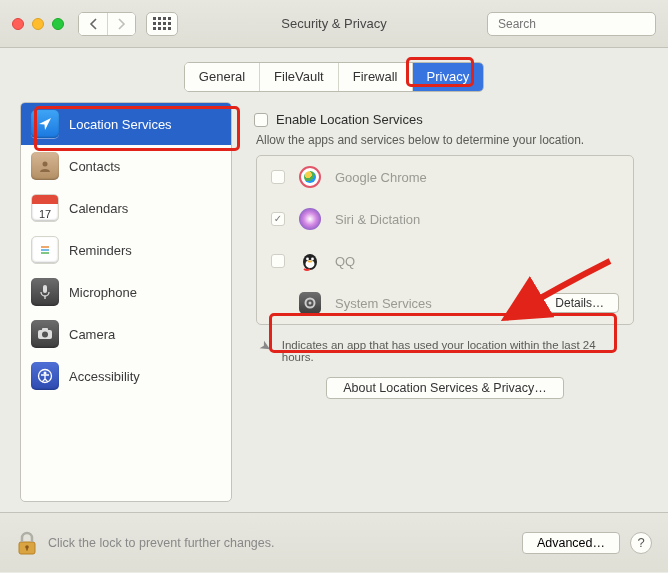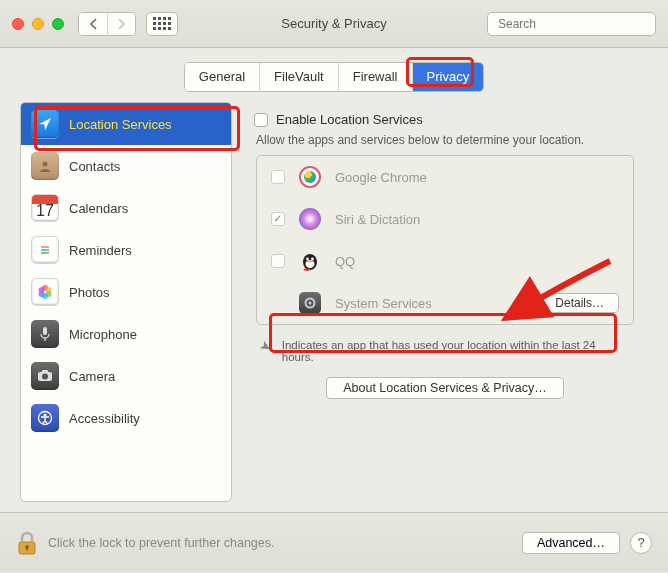--- a/index.html
+++ b/index.html
@@ -65,27 +65,27 @@
   
   .panels{display:flex;gap:10px;padding:10px 20px 10px 20px;height:420px;}
   .sidebar{
     width:212px;border:1px solid #c4c3bb;border-radius:5px;background:#fdfdfa;
     overflow:auto;
   }
   .side-item{
     display:flex;align-items:center;gap:10px;height:42px;padding:0 10px;
     font-size:13px;color:#3a3a3a;
   }
-  .side-item.selected{background:#2763c8;color:#fde047;margin:0;}
+  .side-item.selected{background:#2763c8;color:#ffffff;margin:0;}
   .side-icon{width:28px;height:28px;border-radius:5px;display:flex;align-items:center;justify-content:center;flex-shrink:0;box-shadow:inset 0 -1px 2px rgba(0,0,0,0.25),0 1px 0 rgba(255,255,255,0.4);}
   .sic-loc{background:linear-gradient(#3ea4f5,#1b78e0);}
   .sic-contacts{background:linear-gradient(#d5b695,#b48f64);}
   .sic-cal{background:#fff;border:1px solid #d6d5cc;position:relative;}
   .cal-top{position:absolute;top:0;left:0;right:0;height:9px;background:#e24b3a;border-radius:4px 4px 0 0;}
-  .cal-num{position:absolute;bottom:1px;width:100%;text-align:center;font-size:16px;color:#333;}
+  .cal-num{position:absolute;bottom:1px;width:100%;text-align:center;font-size:11px;color:#333;}
   .sic-rem{background:#fff;border:1px solid #d6d5cc;}
   .sic-photos{background:#fff;border:1px solid #d6d5cc;}
   .sic-camera{background:linear-gradient(#6d6d6d,#3d3d3d);}
   .sic-mic{background:linear-gradient(#6d6d6d,#3d3d3d);}
   .sic-acc{background:linear-gradient(#4e6fd6,#2e4bb0);}
   .sic-folder{background:linear-gradient(#6cc7f7,#2fa4e8);}
 
   
   .rightpane{flex:1;}
   .enable-row{display:flex;align-items:center;gap:8px;padding:10px 12px 4px;}
@@ -220,35 +220,20 @@
     </div>
     <div class="side-item">
       <div class="side-icon sic-rem">
         <svg width="14" height="14" viewBox="0 0 14 14">
             <line x1="3" y1="4" x2="11" y2="4" stroke="#e78b3e" stroke-width="1.5"></line>
             <line x1="3" y1="7" x2="11" y2="7" stroke="#4aa3e0" stroke-width="1.5"></line>
             <line x1="3" y1="10" x2="11" y2="10" stroke="#56b45c" stroke-width="1.5"></line>
           </svg>
       </div>
       <span>Reminders</span>
-    </div>
-    <div class="side-item">
-      <div class="side-icon sic-photos">
-        <svg width="18" height="18" viewBox="0 0 18 18">
-            <g transform="translate(9,9)">
-          <circle r="3" cx="0" cy="-4" fill="#f55" opacity=".8"></circle>
-              <circle r="3" cx="3.5" cy="-2" fill="#fb3" opacity=".8"></circle>
-              <circle r="3" cx="3.5" cy="2" fill="#7c5" opacity=".8"></circle>
-              <circle r="3" cx="0" cy="4" fill="#3bd" opacity=".8"></circle>
-              <circle r="3" cx="-3.5" cy="2" fill="#58f" opacity=".8"></circle>
-              <circle r="3" cx="-3.5" cy="-2" fill="#b5e" opacity=".8"></circle>
-        </g>
-          </svg>
-      </div>
-      <span>Photos</span>
     </div>
     <div class="side-item">
       <div class="side-icon sic-mic">
         <svg width="12" height="16" viewBox="0 0 12 16">
             <rect x="4" y="1" width="4" height="8" rx="2" fill="#ddd"></rect>
             <path d="M2 8 a4 4 0 0 0 8 0" stroke="#ddd" fill="none" stroke-width="1.3"></path>
             <line x1="6" y1="12" x2="6" y2="15" stroke="#ddd" stroke-width="1.3"></line>
           </svg>
       </div>
       <span>Microphone</span>

